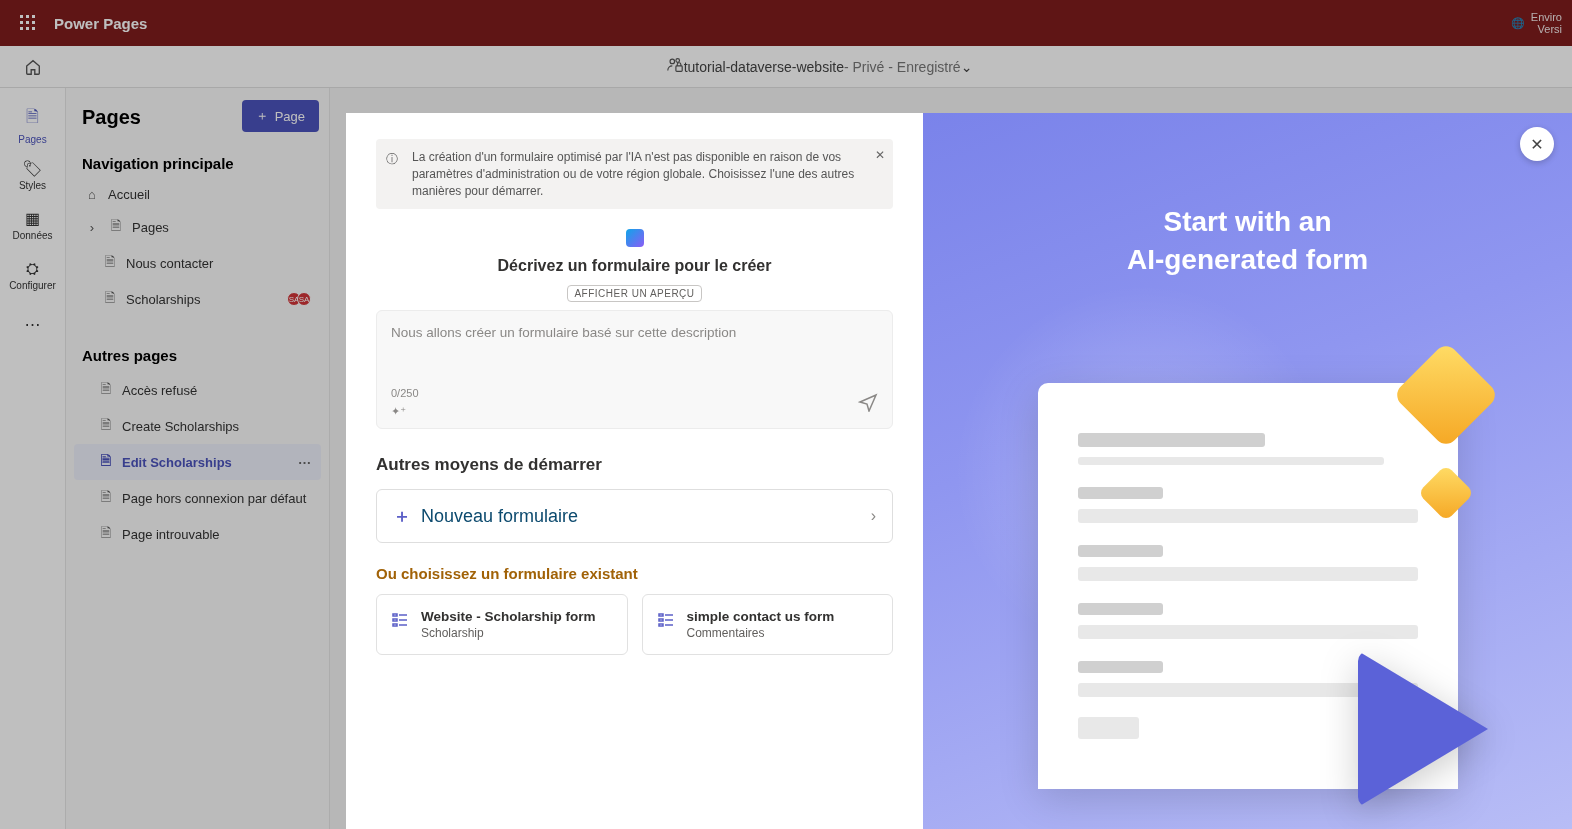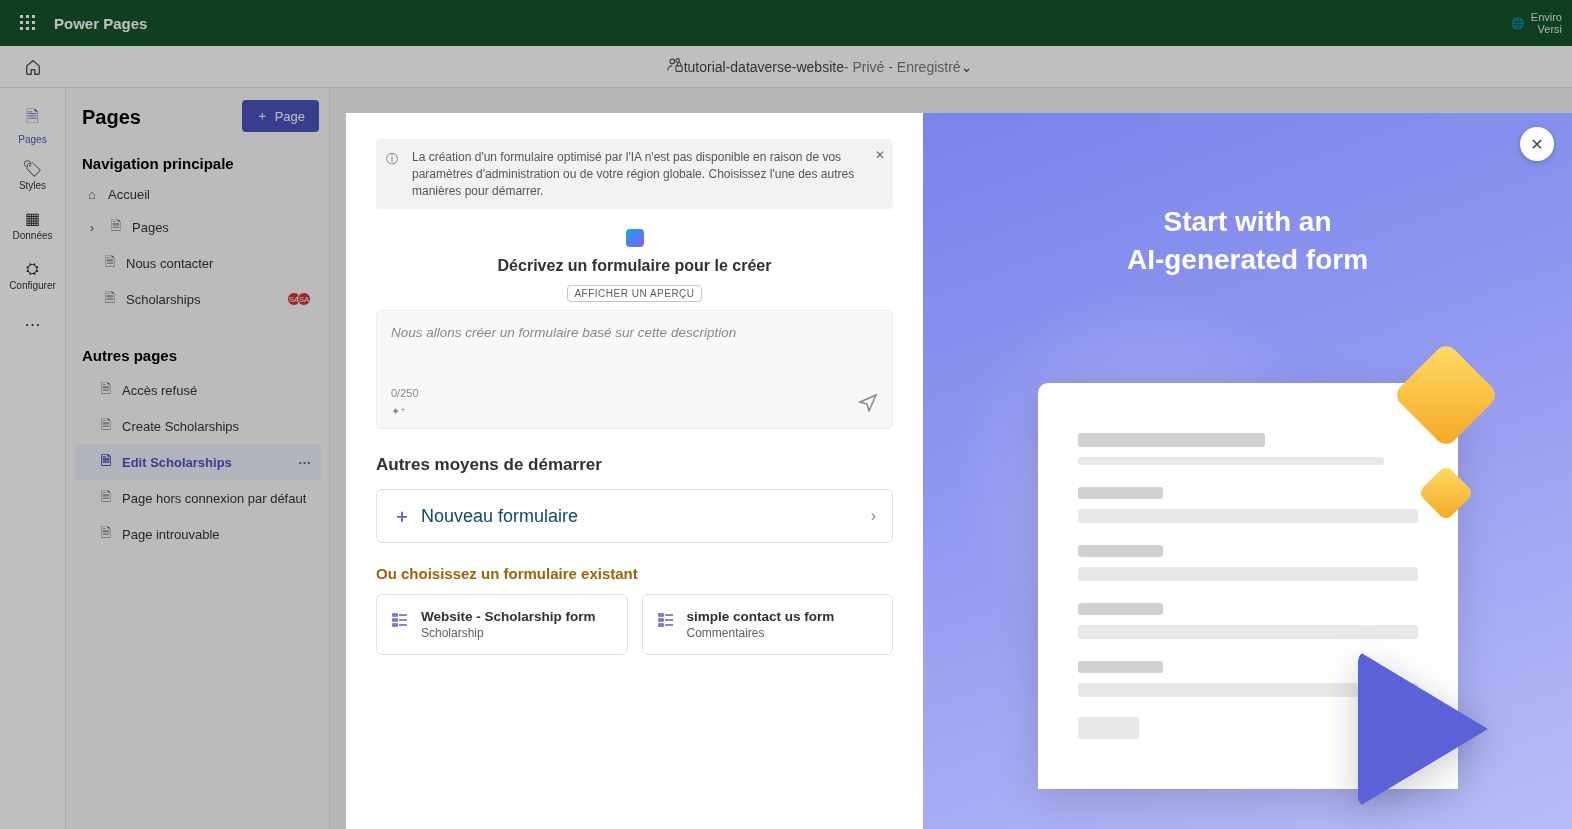--- a/index.html
+++ b/index.html
@@ -1,18 +1,18 @@
 <!DOCTYPE html>
 <html><head>
 <meta charset="utf-8">
 <style>
   *{box-sizing:border-box;margin:0;padding:0;font-family:"Segoe UI",sans-serif;}
   body{background:#f5f5f5;width:1572px;height:829px;overflow:hidden;position:relative;}
   
-  .topbar{height:46px;background:#14532d;color:#fff;display:flex;align-items:center;padding:0 10px;font-size:15px;}
+  .topbar{height:46px;background:#7f1d1d;color:#fff;display:flex;align-items:center;padding:0 10px;font-size:15px;}
   .waffle{width:36px;display:flex;align-items:center;justify-content:center;}
   .waffle svg{fill:#fff;}
   .brand{font-weight:600;margin-left:8px;}
   .env{margin-left:auto;font-size:11px;text-align:right;opacity:.9;display:flex;align-items:center;gap:6px;}
   .env .globe{opacity:.8;}
   
   .headerstrip{height:42px;background:#fff;border-bottom:1px solid #e1e1e1;display:flex;align-items:center;}
   .homebtn{width:66px;display:flex;align-items:center;justify-content:center;color:#555;}
   .sitecenter{flex:1;display:flex;align-items:center;justify-content:center;color:#444;font-size:14px;}
   .sitecenter .muted{color:#777;}
@@ -38,21 +38,21 @@
   .modal{position:absolute;top:113px;left:346px;right:0;bottom:0;background:#fff;display:flex;}
   .modal-left{width:577px;padding:26px 30px;overflow:auto;}
   .alert{background:#f3f2f1;border-radius:4px;padding:10px 34px 10px 36px;font-size:12px;color:#555;position:relative;line-height:1.4;}
   .alert .info-icon{position:absolute;left:10px;top:12px;color:#666;}
   .alert .close-icon{position:absolute;right:8px;top:8px;color:#666;cursor:pointer;}
   .describe{margin:20px 0 8px;display:flex;align-items:center;gap:10px;flex-direction:column;}
   .describe .cop{width:18px;height:18px;border-radius:4px;background:linear-gradient(135deg,#0ea5e9,#8b5cf6);}
   .describe h3{font-size:16px;font-weight:600;color:#323130;}
   .preview-badge{border:1px solid #c8c6c4;color:#605e5c;font-size:10px;padding:2px 6px;border-radius:4px;letter-spacing:.5px;}
   .promptbox{background:#f8f8f8;border:1px solid #ececec;border-radius:6px;padding:14px 14px 10px;margin-top:6px;}
-  .promptbox .ph{color:#8a8886;font-size:13.5px;min-height:26px;font-style:italic;}
+  .promptbox .ph{color:#8a8886;font-size:13.5px;min-height:26px;}
   .prompt-footer{display:flex;align-items:center;justify-content:space-between;margin-top:36px;color:#8a8886;font-size:11px;}
   .prompt-footer .sparkle{color:#8a8886;}
   .sendbtn{color:#8a8886;transform:rotate(0deg);}
   .section-h{font-size:17px;font-weight:600;margin:26px 0 14px;color:#323130;}
   .newform{border:1px solid #dedede;border-radius:6px;padding:14px 16px;display:flex;align-items:center;gap:10px;cursor:pointer;}
   .newform .plus{color:#5b5fc7;font-weight:600;font-size:18px;}
   .newform .lbl{color:#0c4a6e;font-size:18px;}
   .newform .chev{margin-left:auto;color:#8a8886;}
   .subh{font-weight:600;font-size:15px;margin:22px 0 12px;color:#a16207;}
   .formgrid{display:flex;gap:14px;}

